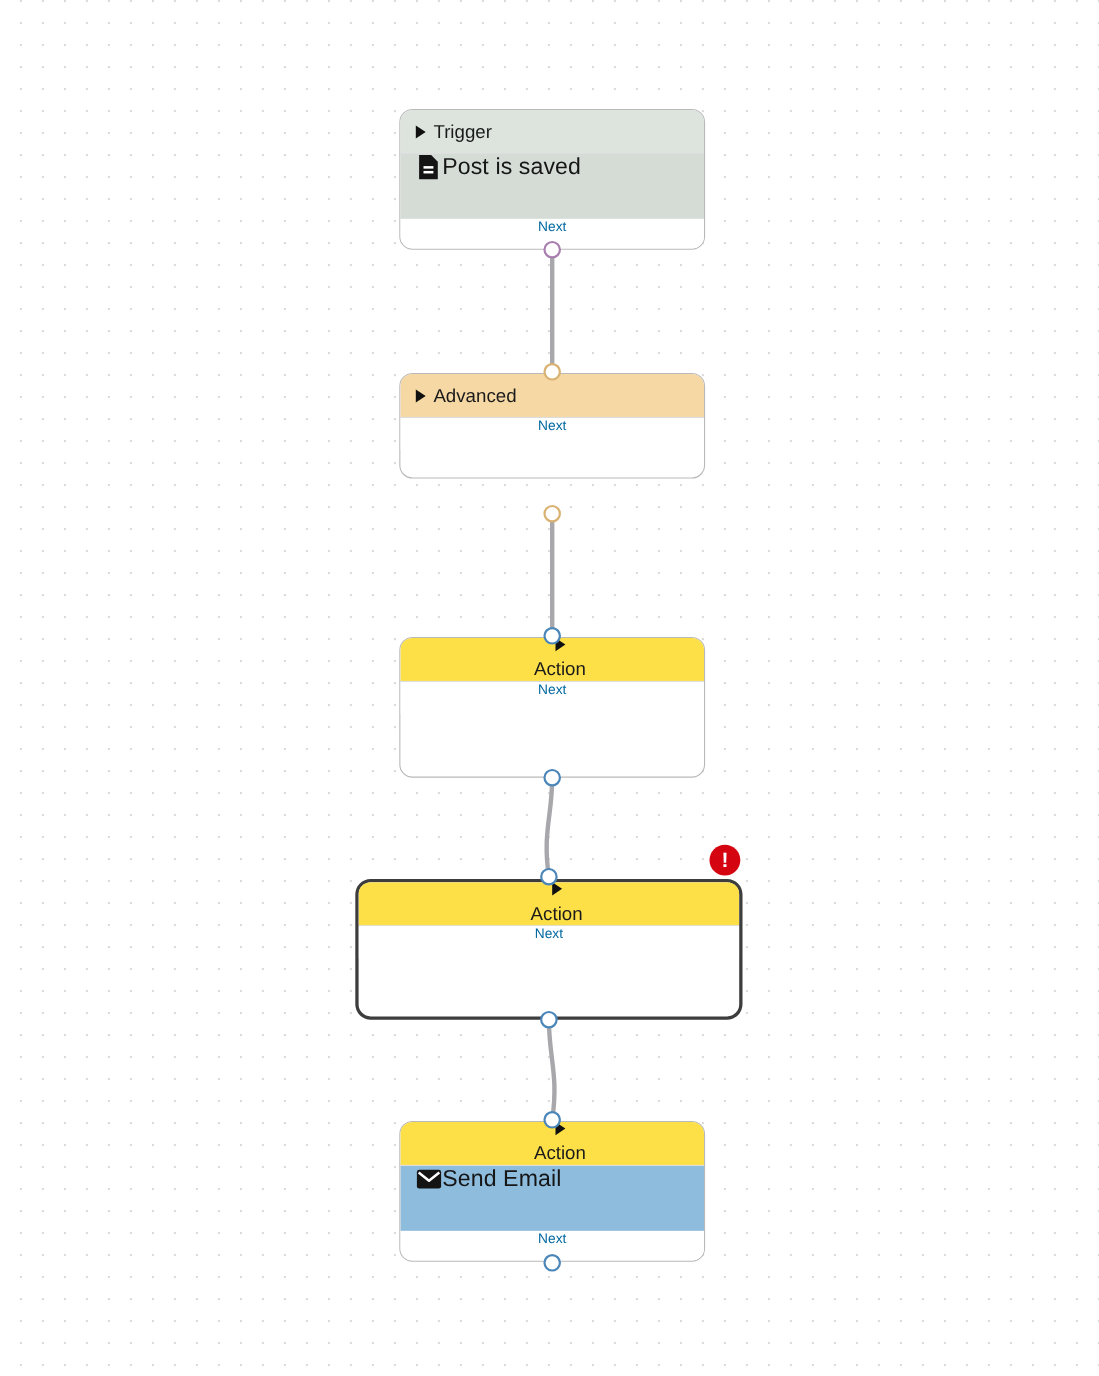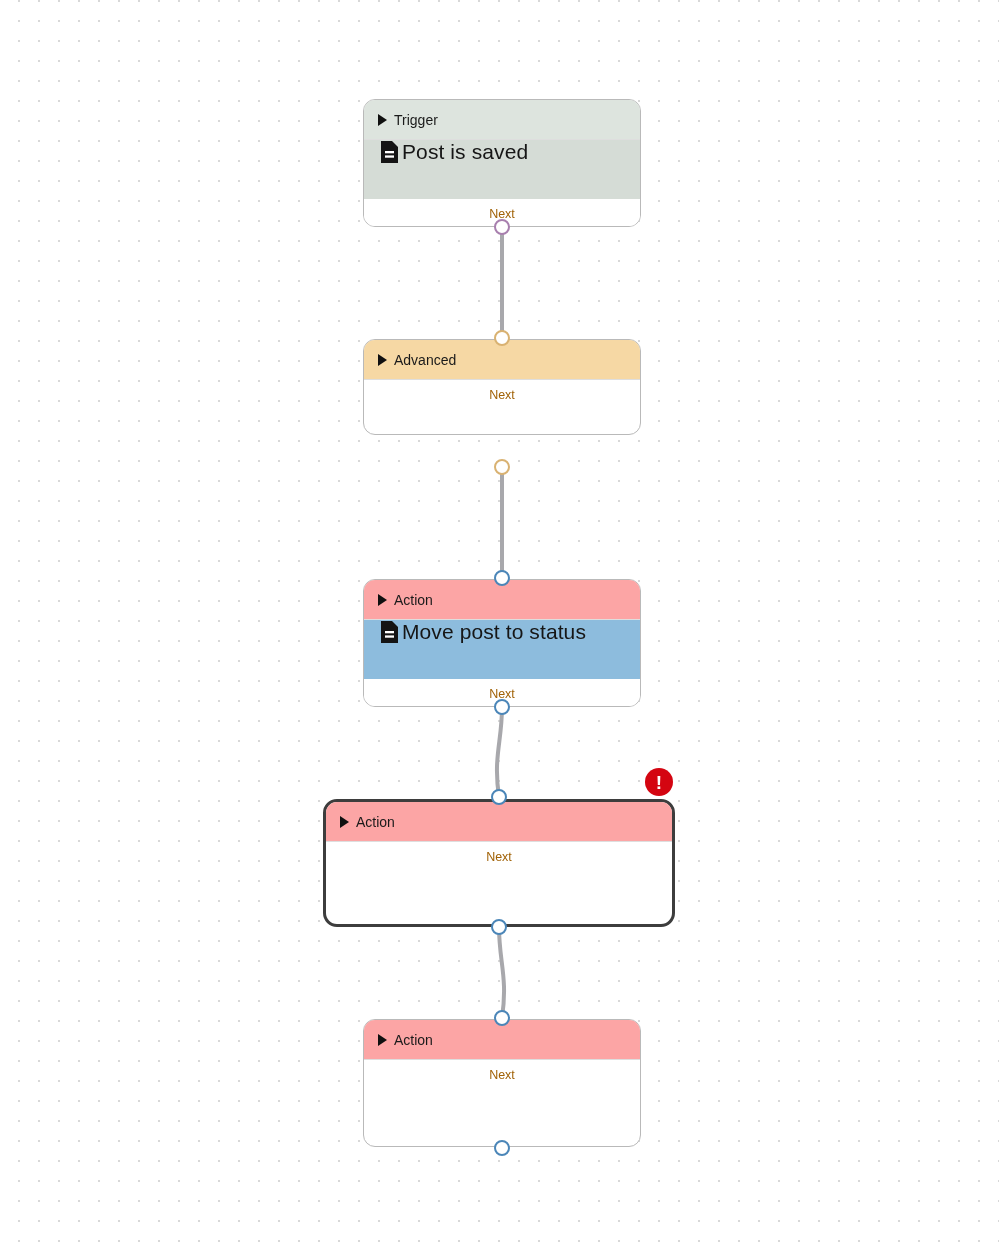--- a/index.html
+++ b/index.html
@@ -43,21 +43,21 @@
     border: 3px solid #3d3d3d;
     border-radius: 14px;
   }
 
   .node-header {
     display: flex;
     align-items: center;
     gap: 7px;
     height: 39px;
     padding: 0 0 0 14px;
-    font-size: 14px;
+    font-size: 17px;
     color: #1a1a1a;
     box-sizing: border-box;
   }
   .caret {
     width: 0;
     height: 0;
     border-left: 9px solid #101010;
     border-top: 6px solid transparent;
     border-bottom: 6px solid transparent;
     flex: 0 0 auto;
@@ -89,34 +89,34 @@
     height: 24px;
     display: flex;
     align-items: center;
     justify-content: center;
   }
 
   .node-footer {
     background: #ffffff;
     height: 29px;
     display: flex;
-    align-items: center;
+    align-items: flex-start;
     justify-content: center;
     font-size: 12.5px;
-    color: #a16207;
+    color: #0369a1;
   }
 
   
   .theme-trigger .node-header { background: #dde4de; }
   .theme-trigger .node-body   { background: #d5dcd6; }
 
   .theme-advanced .node-header { background: #f6d8a4; }
   .theme-advanced .node-body   { background: #f3d6a2; }
 
-  .theme-action .node-header { background: #fca5a5; }
+  .theme-action .node-header { background: #fde047; flex-direction: column; }
   .theme-action .node-body   { background: #8dbcdd; }
 
   
   .port {
     position: absolute;
     width: 16px;
     height: 16px;
     border-radius: 50%;
     background: #ffffff;
     box-sizing: border-box;
@@ -188,50 +188,49 @@
         <div class="node-footer">
           <span>Next</span>
         </div>
       </div>
       <div class="node theme-action" style="left: 363px; top: 579px; width: 278px; height: 128px;">
         <div class="node-header">
           <span class="caret"></span>
           <span>Action</span>
         </div>
         <div class="node-divider"></div>
+        <div class="node-footer">
+          <span>Next</span>
+        </div>
+      </div>
+      <div class="node theme-action selected" style="left: 323px; top: 799px; width: 352px; height: 128px;">
+        <div class="node-header">
+          <span class="caret"></span>
+          <span>Action</span>
+        </div>
+        <div class="node-divider"></div>
+        <div class="node-footer">
+          <span>Next</span>
+        </div>
+      </div>
+      <div class="node theme-action" style="left: 363px; top: 1019px; width: 278px; height: 128px;">
+        <div class="node-header">
+          <span class="caret"></span>
+          <span>Action</span>
+        </div>
+        <div class="node-divider"></div>
         <div class="node-body">
           <span class="node-icon">
-            <svg width="22" height="24" viewBox="0 0 22 24">
-              <path d="M2 1 h11 l6 6 v16 H2 Z" fill="#141414"></path>
-              <rect x="6" y="11" width="9" height="2.3" fill="#ffffff"></rect>
-              <rect x="6" y="15.4" width="9" height="2.3" fill="#ffffff"></rect>
+            <svg width="24" height="20" viewBox="0 0 24 20">
+              <rect x="1" y="1.5" width="22" height="17" rx="2.2" fill="#141414"></rect>
+              <path d="M2.6 4 L12 11.4 L21.4 4" fill="none" stroke="#ffffff" stroke-width="2.3" stroke-linejoin="round"></path>
             </svg>
           </span>
-          <span class="node-title">Move post to status</span>
-        </div>
-        <div class="node-footer">
-          <span>Next</span>
-        </div>
-      </div>
-      <div class="node theme-action selected" style="left: 323px; top: 799px; width: 352px; height: 128px;">
-        <div class="node-header">
-          <span class="caret"></span>
-          <span>Action</span>
-        </div>
-        <div class="node-divider"></div>
-        <div class="node-footer">
-          <span>Next</span>
-        </div>
-      </div>
-      <div class="node theme-action" style="left: 363px; top: 1019px; width: 278px; height: 128px;">
-        <div class="node-header">
-          <span class="caret"></span>
-          <span>Action</span>
-        </div>
-        <div class="node-divider"></div>
+          <span class="node-title">Send Email</span>
+        </div>
         <div class="node-footer">
           <span>Next</span>
         </div>
       </div>
     </div>
   <div id="ports-layer">
       <div class="port port-trigger" style="left: 502px; top: 227px;"></div>
       <div class="port port-advanced" style="left: 502px; top: 338px;"></div>
       <div class="port port-advanced" style="left: 502px; top: 467px;"></div>
       <div class="port port-action" style="left: 502px; top: 578px;"></div>

